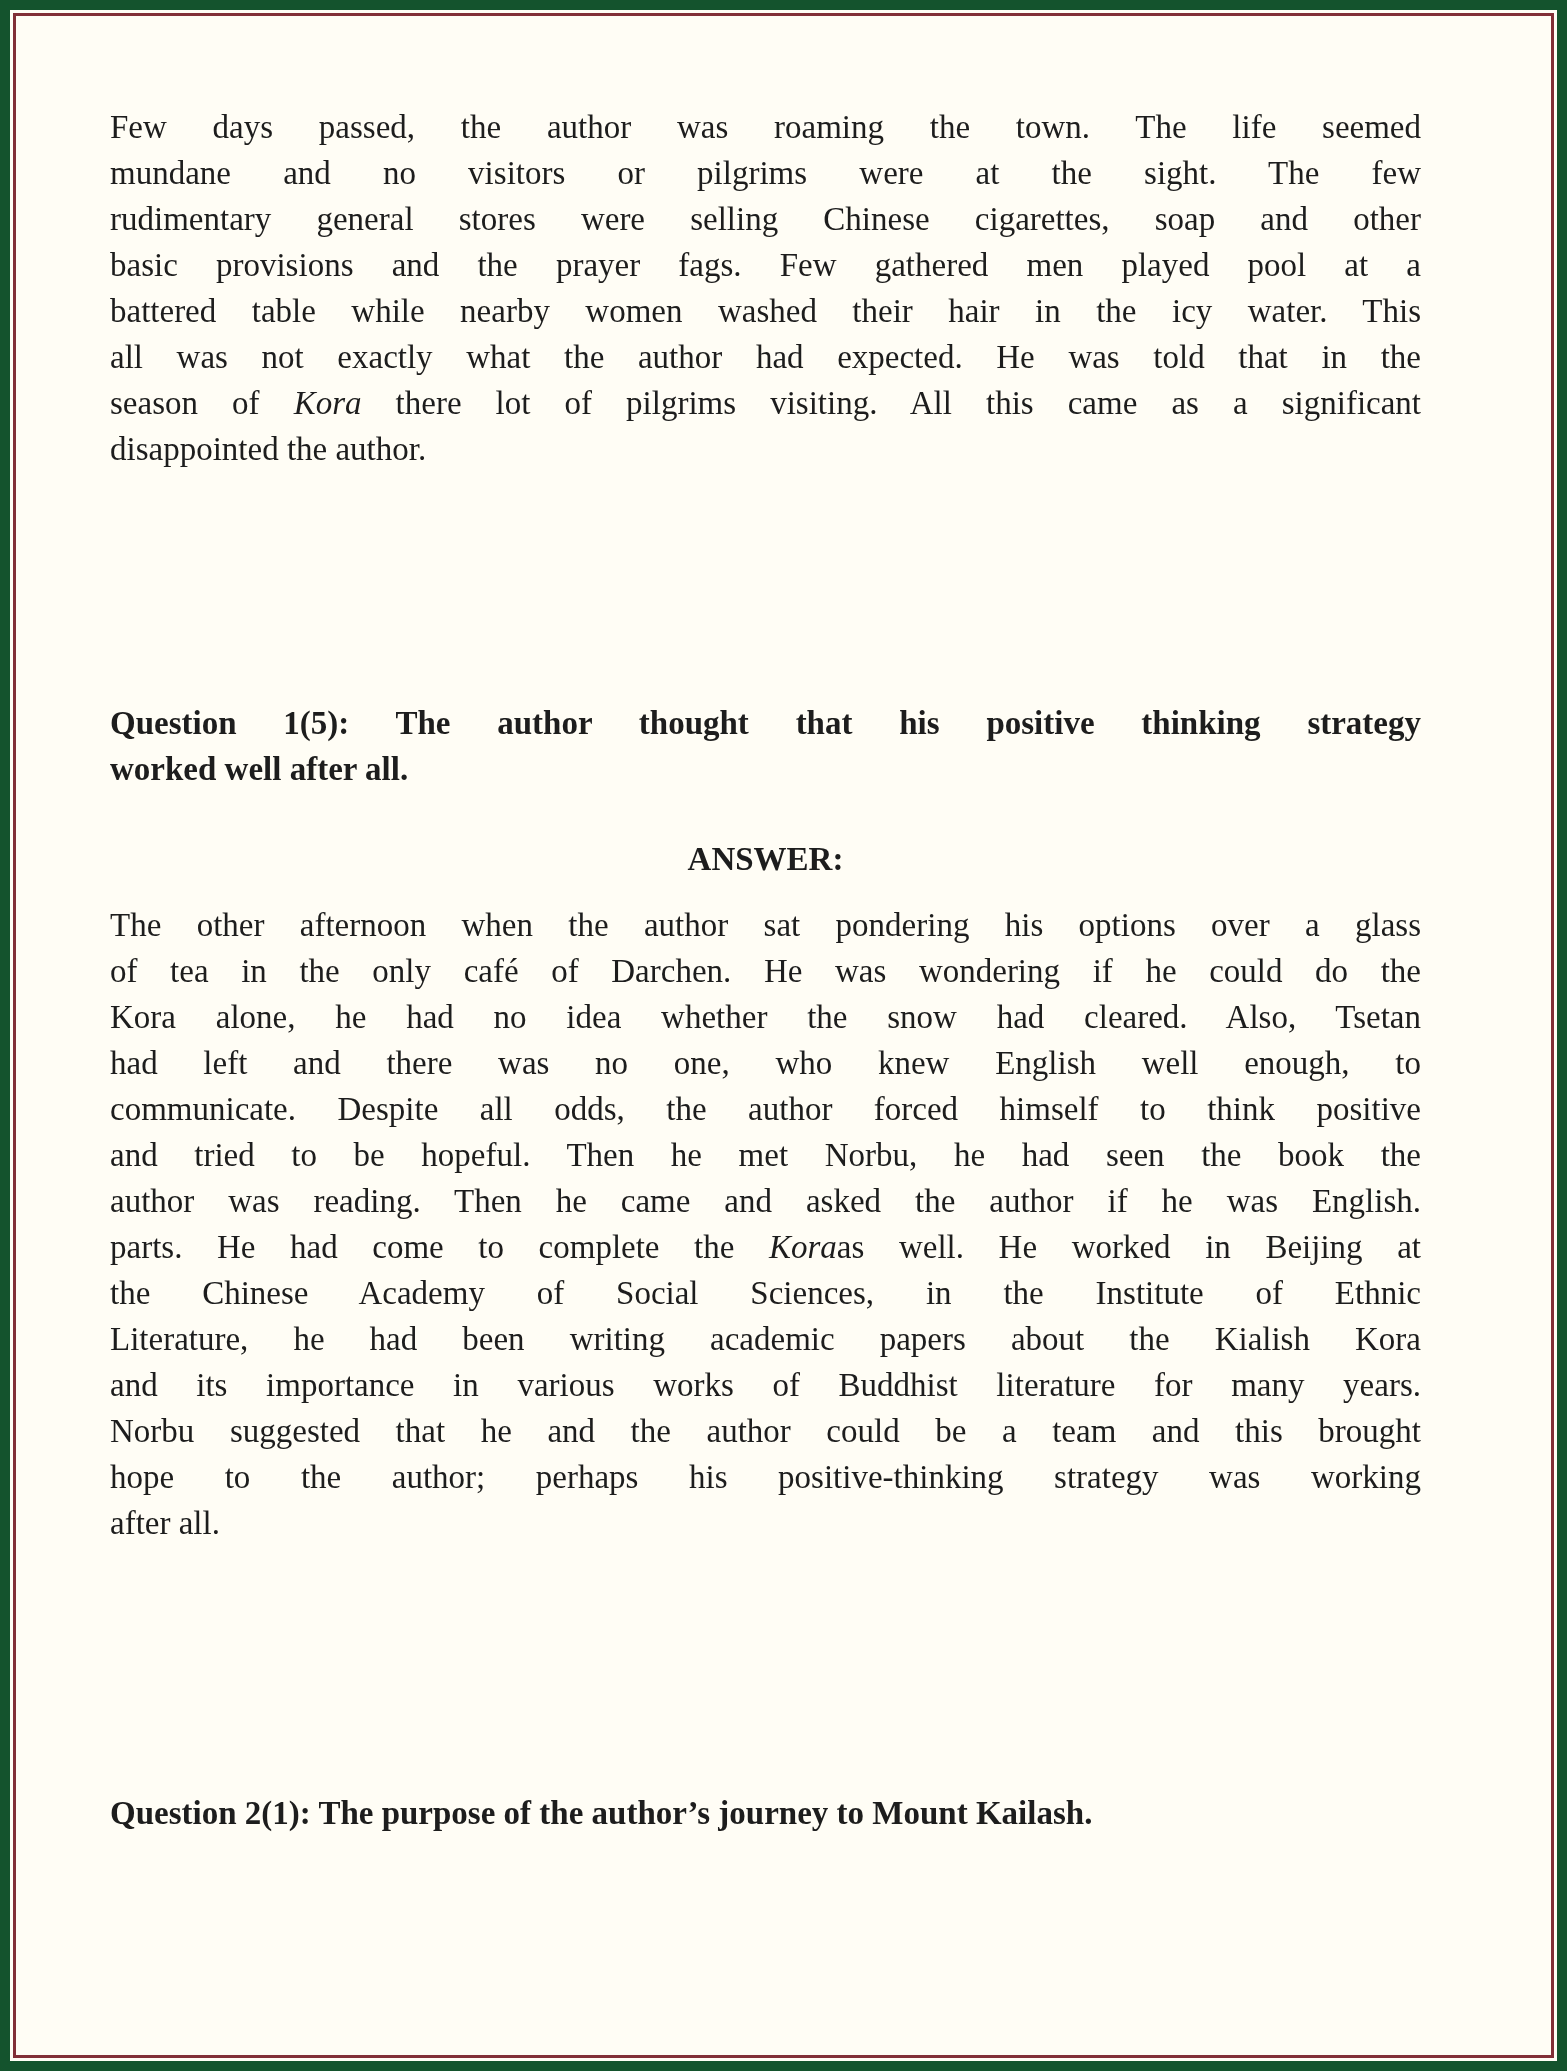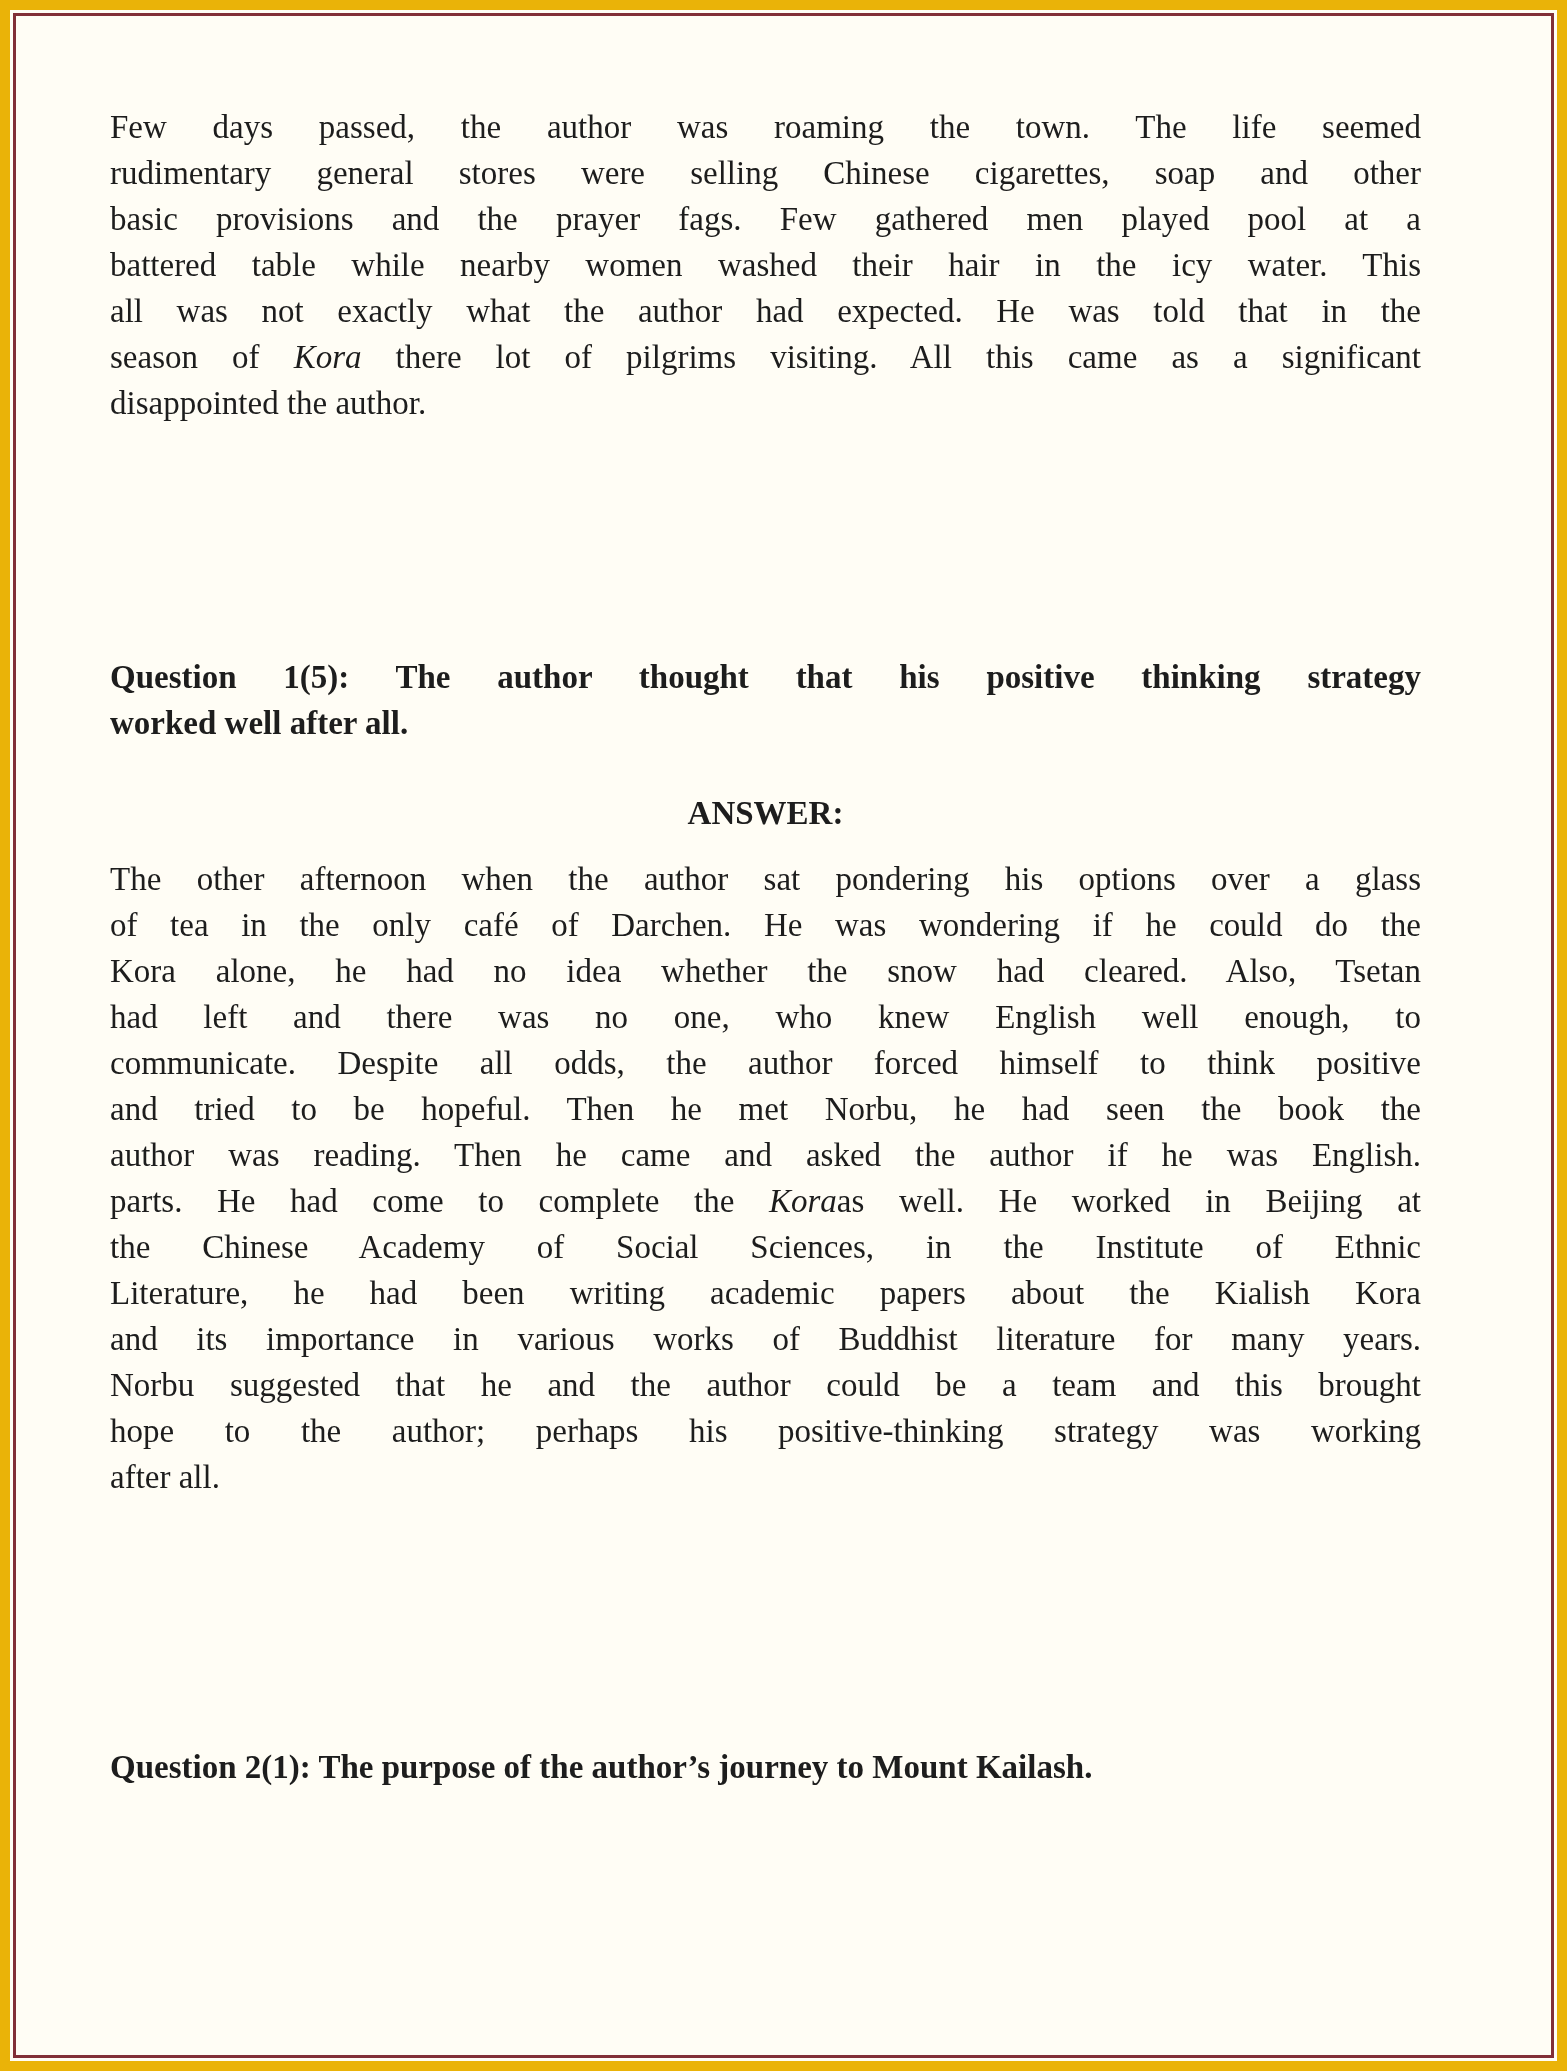--- a/index.html
+++ b/index.html
@@ -6,21 +6,21 @@
     margin: 0;
     padding: 0;
     background: #ffffff;
   }
   .page {
     position: relative;
     width: 1567px;
     height: 2071px;
     box-sizing: border-box;
     background: #fffdf5;
-    border: 10px solid #eab308;
+    border: 10px solid #14532d;
     overflow: hidden;
   }
   .inner-frame {
     position: absolute;
     inset: 3px;
     border: 3px solid #822f37;
     pointer-events: none;
   }
   .content {
     position: absolute;
@@ -57,20 +57,21 @@
 </style>
 </head>
 <body>
 
 <div class="page">
   <div class="inner-frame"></div>
   <div class="content">
 
     <div class="para intro">
         <div class="line"><span>Few days passed, the author was roaming the town. The life seemed</span></div>
+        <div class="line"><span>mundane and no visitors or pilgrims were at the sight. The few</span></div>
         <div class="line"><span>rudimentary general stores were selling Chinese cigarettes, soap and other</span></div>
         <div class="line"><span>basic provisions and the prayer fags. Few gathered men played pool at a</span></div>
         <div class="line"><span>battered table while nearby women washed their hair in the icy water. This</span></div>
         <div class="line"><span>all was not exactly what the author had expected. He was told that in the</span></div>
         <div class="line"><span>season of </span><i>Kora</i><span> there lot of pilgrims visiting. All this came as a significant</span></div>
         <div class="line last"><span>disappointed the author.</span></div>
       </div>
 
     <div class="para heading q1">
         <div class="line"><span>Question 1(5): The author thought that his positive thinking strategy</span></div>

